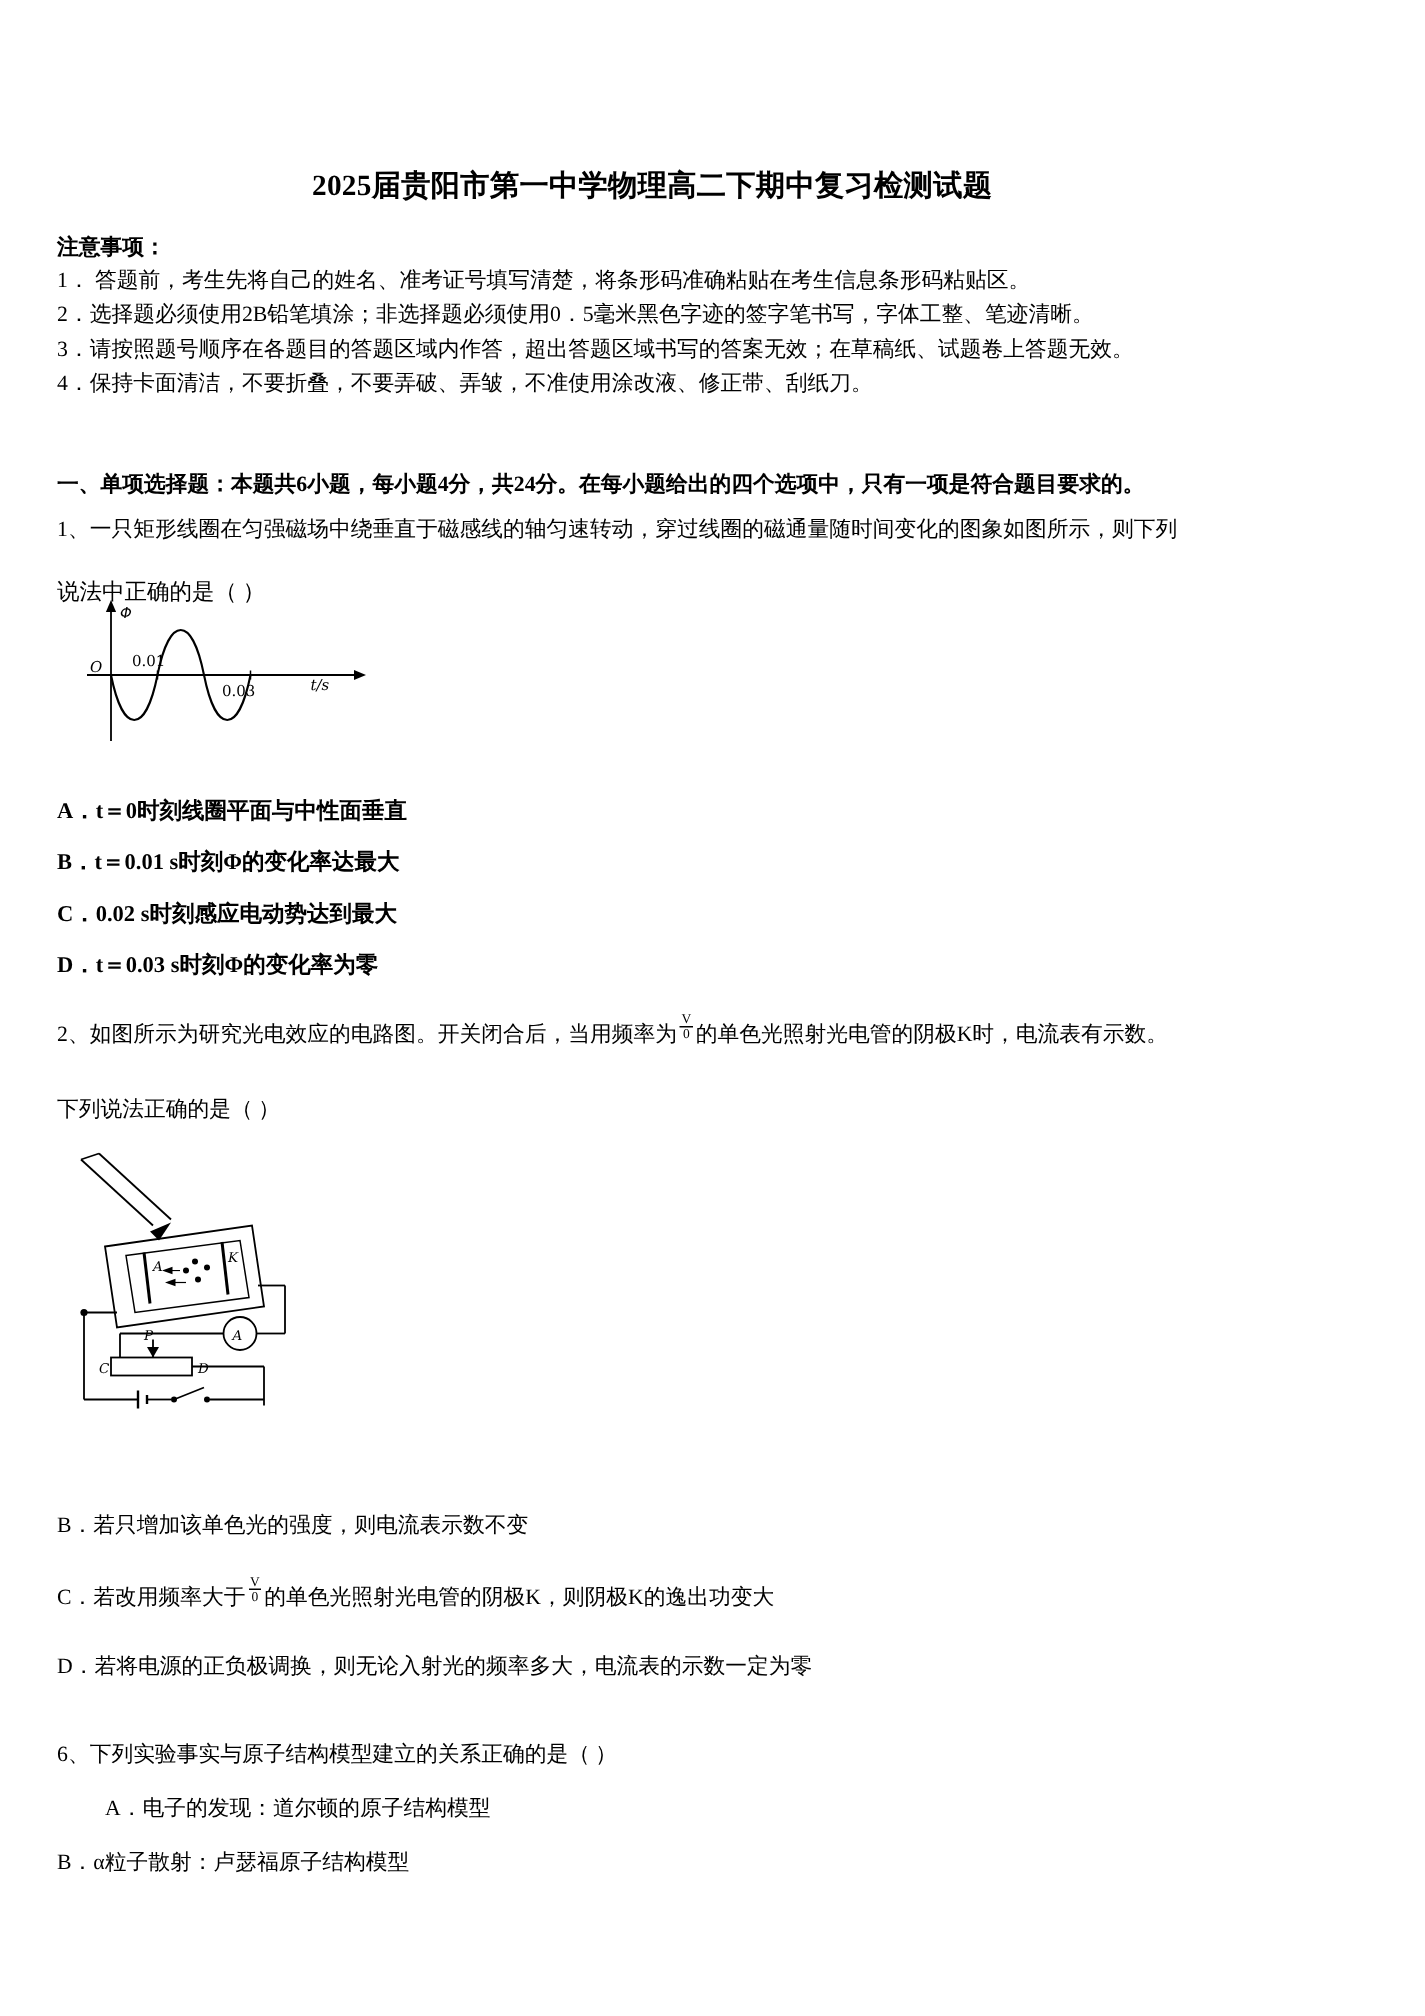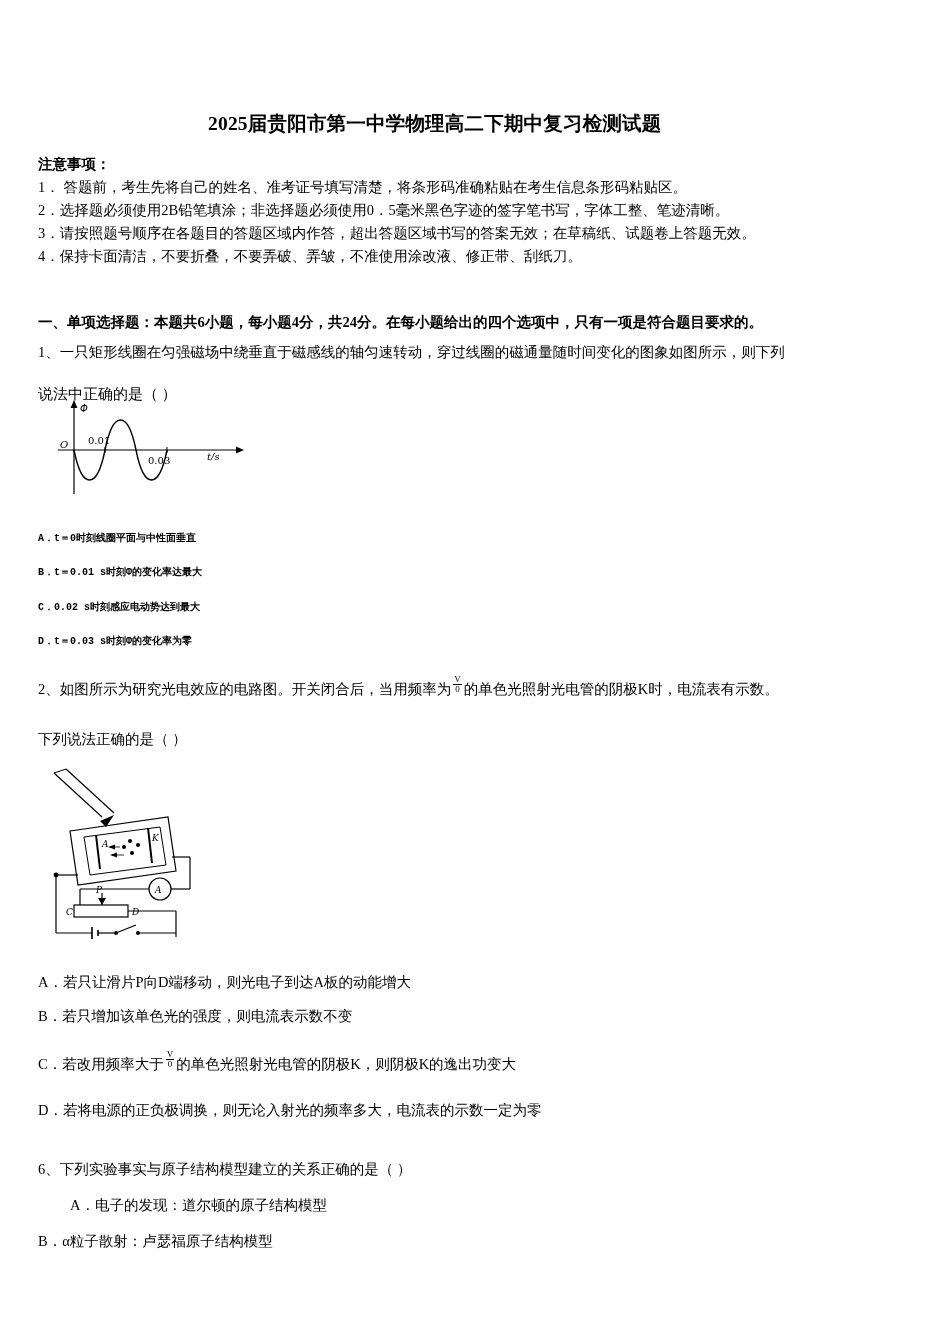--- a/index.html
+++ b/index.html
@@ -75,24 +75,23 @@
   }
   .fig1 {
     position: absolute;
     left: 52px;
     top: 398px;
     width: 230px;
     height: 110px;
   }
   .opt {
     position: absolute;
-    font-size: 10px;
-    font-weight: bold;
-    white-space: nowrap;
-    font-family: Liberation Mono, monospace;
+    font-size: 15px;
+    font-weight: bold;
+    white-space: nowrap;
   }
   .opt-normal {
     position: absolute;
     font-size: 14.5px;
     white-space: nowrap;
   }
   .q2-line1 {
     position: absolute;
     left: 38px;
     top: 678px;
@@ -235,21 +234,20 @@
     <line x1="58" y1="165" x2="58" y2="171" stroke="#000" stroke-width="1.6"></line>
     <line x1="58" y1="168" x2="74" y2="168" stroke="#000" stroke-width="1.2"></line>
 
     <circle cx="76" cy="168" r="2" fill="#000"></circle>
     <line x1="76" y1="168" x2="96" y2="160" stroke="#000" stroke-width="1.2"></line>
     <circle cx="98" cy="168" r="2" fill="#000"></circle>
     <line x1="100" y1="168" x2="136" y2="168" stroke="#000" stroke-width="1.2"></line>
     <circle cx="16" cy="110" r="2.4" fill="#000"></circle>
   </svg>
 
-  <div class="opt-normal" style="left:38px; top:973px;">A．若只让滑片P向D端移动，则光电子到达A板的动能增大</div>
   <div class="opt-normal" style="left:38px; top:1007px;">B．若只增加该单色光的强度，则电流表示数不变</div>
   <div class="opt-normal" style="left:38px; top:1053px;">
     <span>C．若改用频率大于</span><span class="frac"><span class="num">V</span><span class="den">0</span></span><span>的单色光照射光电管的阴极K，则阴极K的逸出功变大</span>
   </div>
   <div class="opt-normal" style="left:38px; top:1101px;">D．若将电源的正负极调换，则无论入射光的频率多大，电流表的示数一定为零</div>
 
   <div class="q3-line">6、下列实验事实与原子结构模型建立的关系正确的是（       ）</div>
   <div class="opt-normal" style="left:38px; top:1196px;margin-left:32px;">A．电子的发现：道尔顿的原子结构模型</div>
   <div class="opt-normal" style="left:38px; top:1232px;">B．α粒子散射：卢瑟福原子结构模型</div>
 

